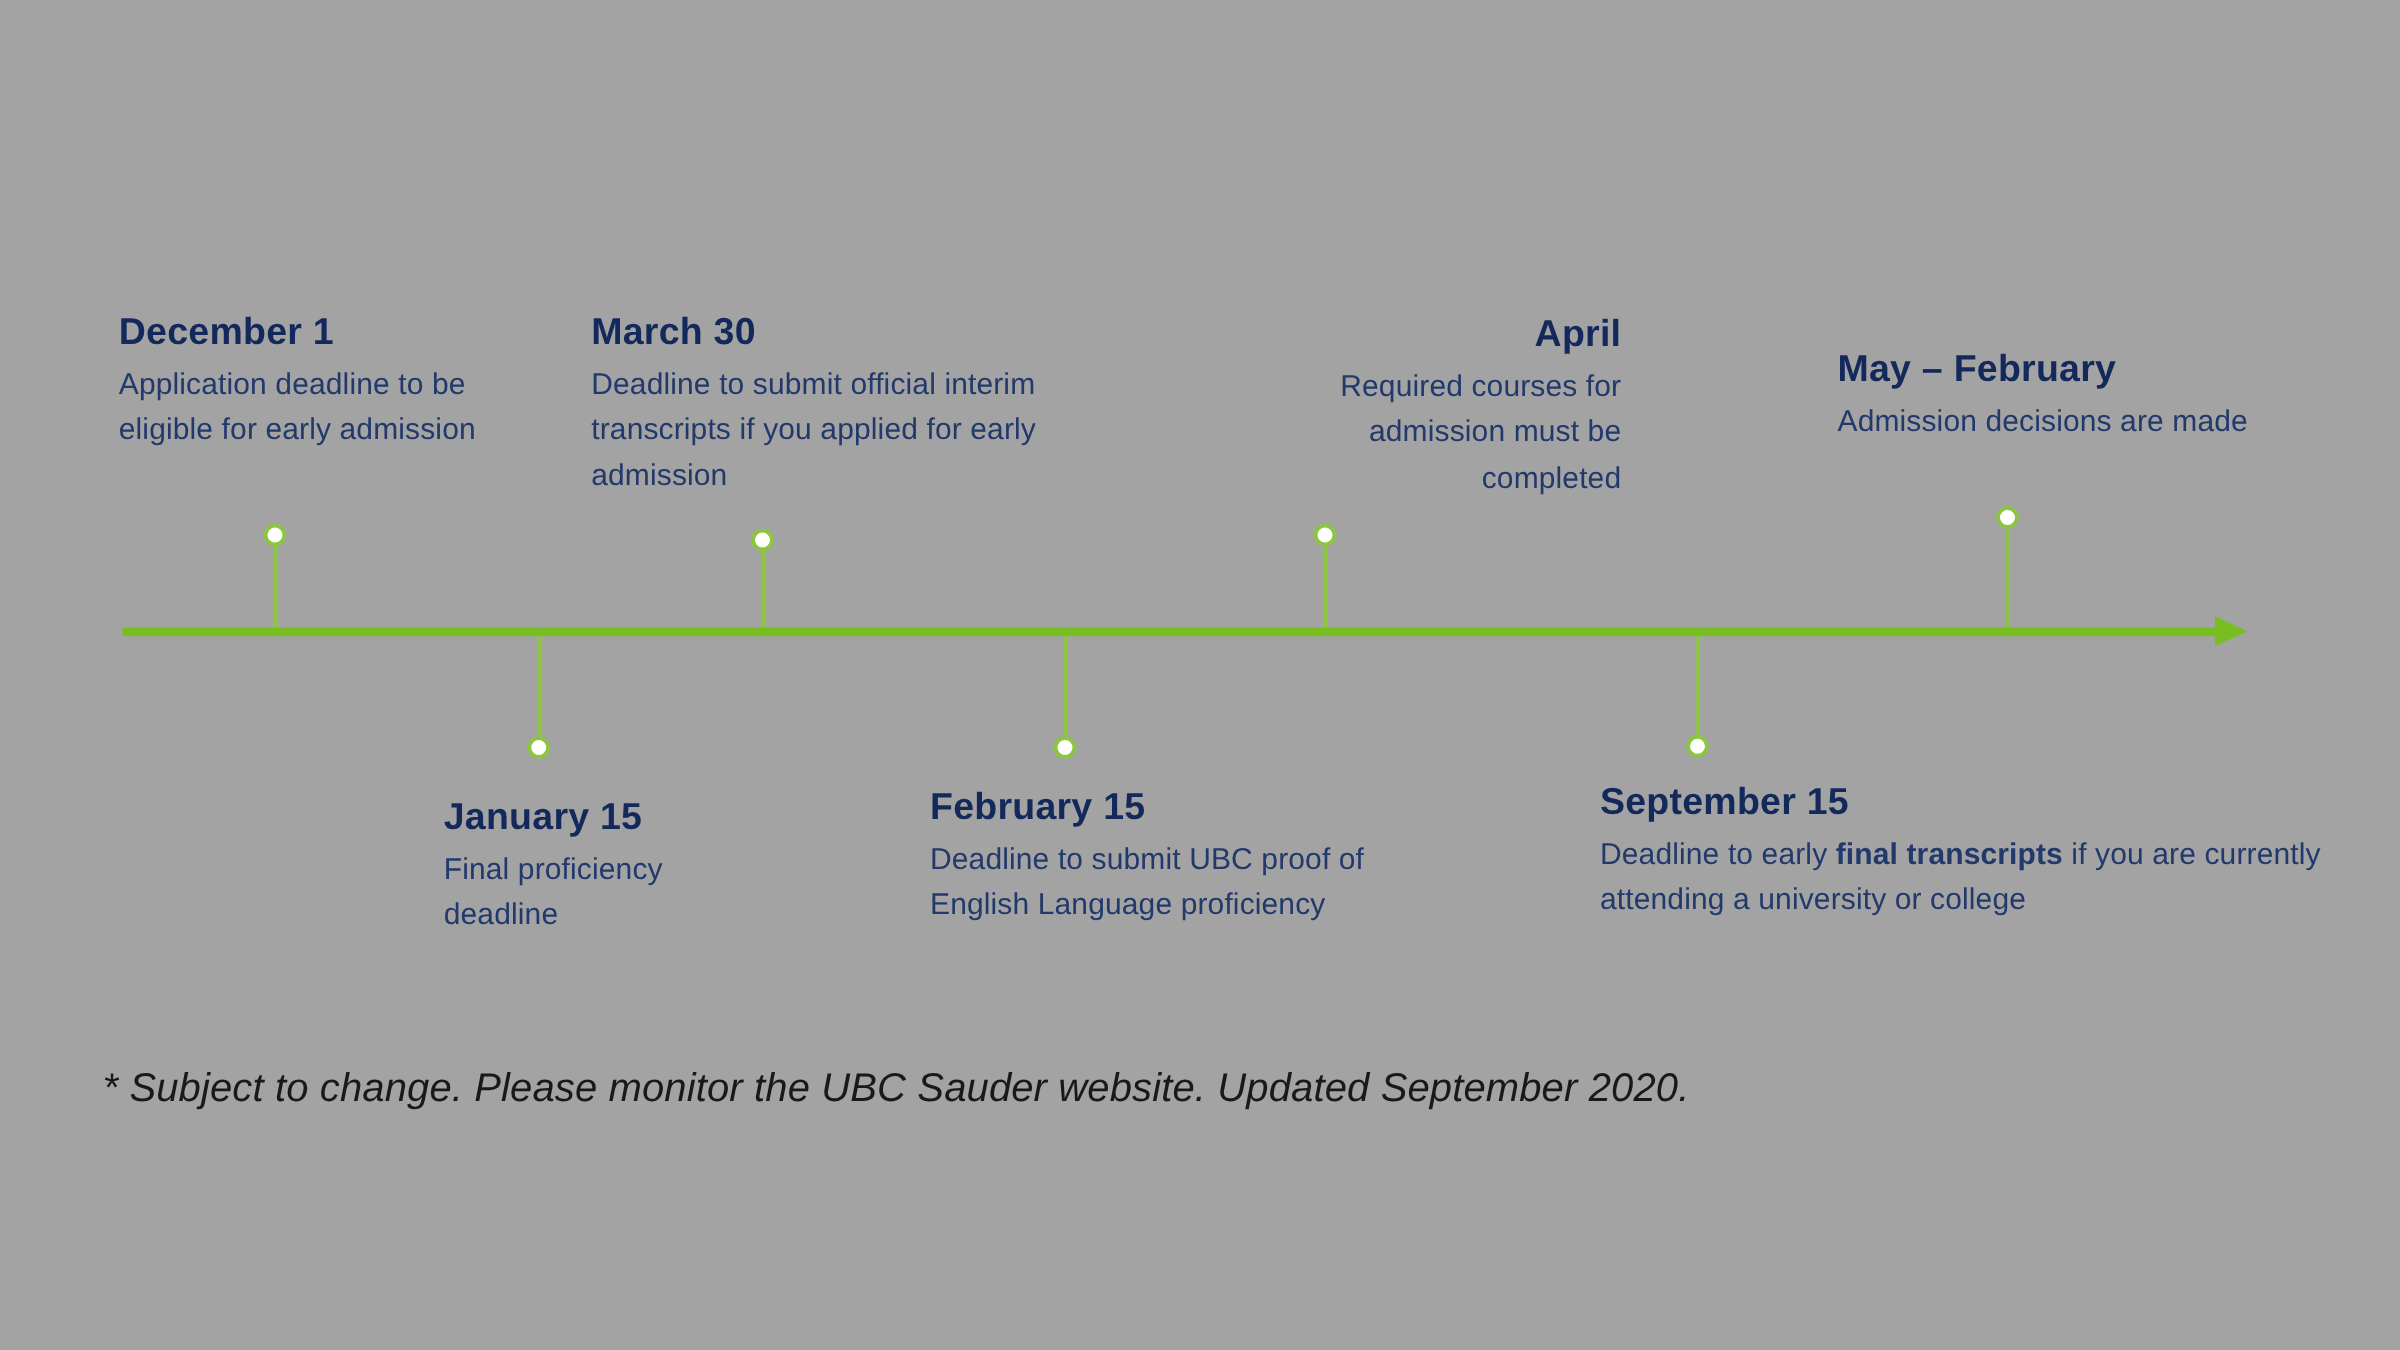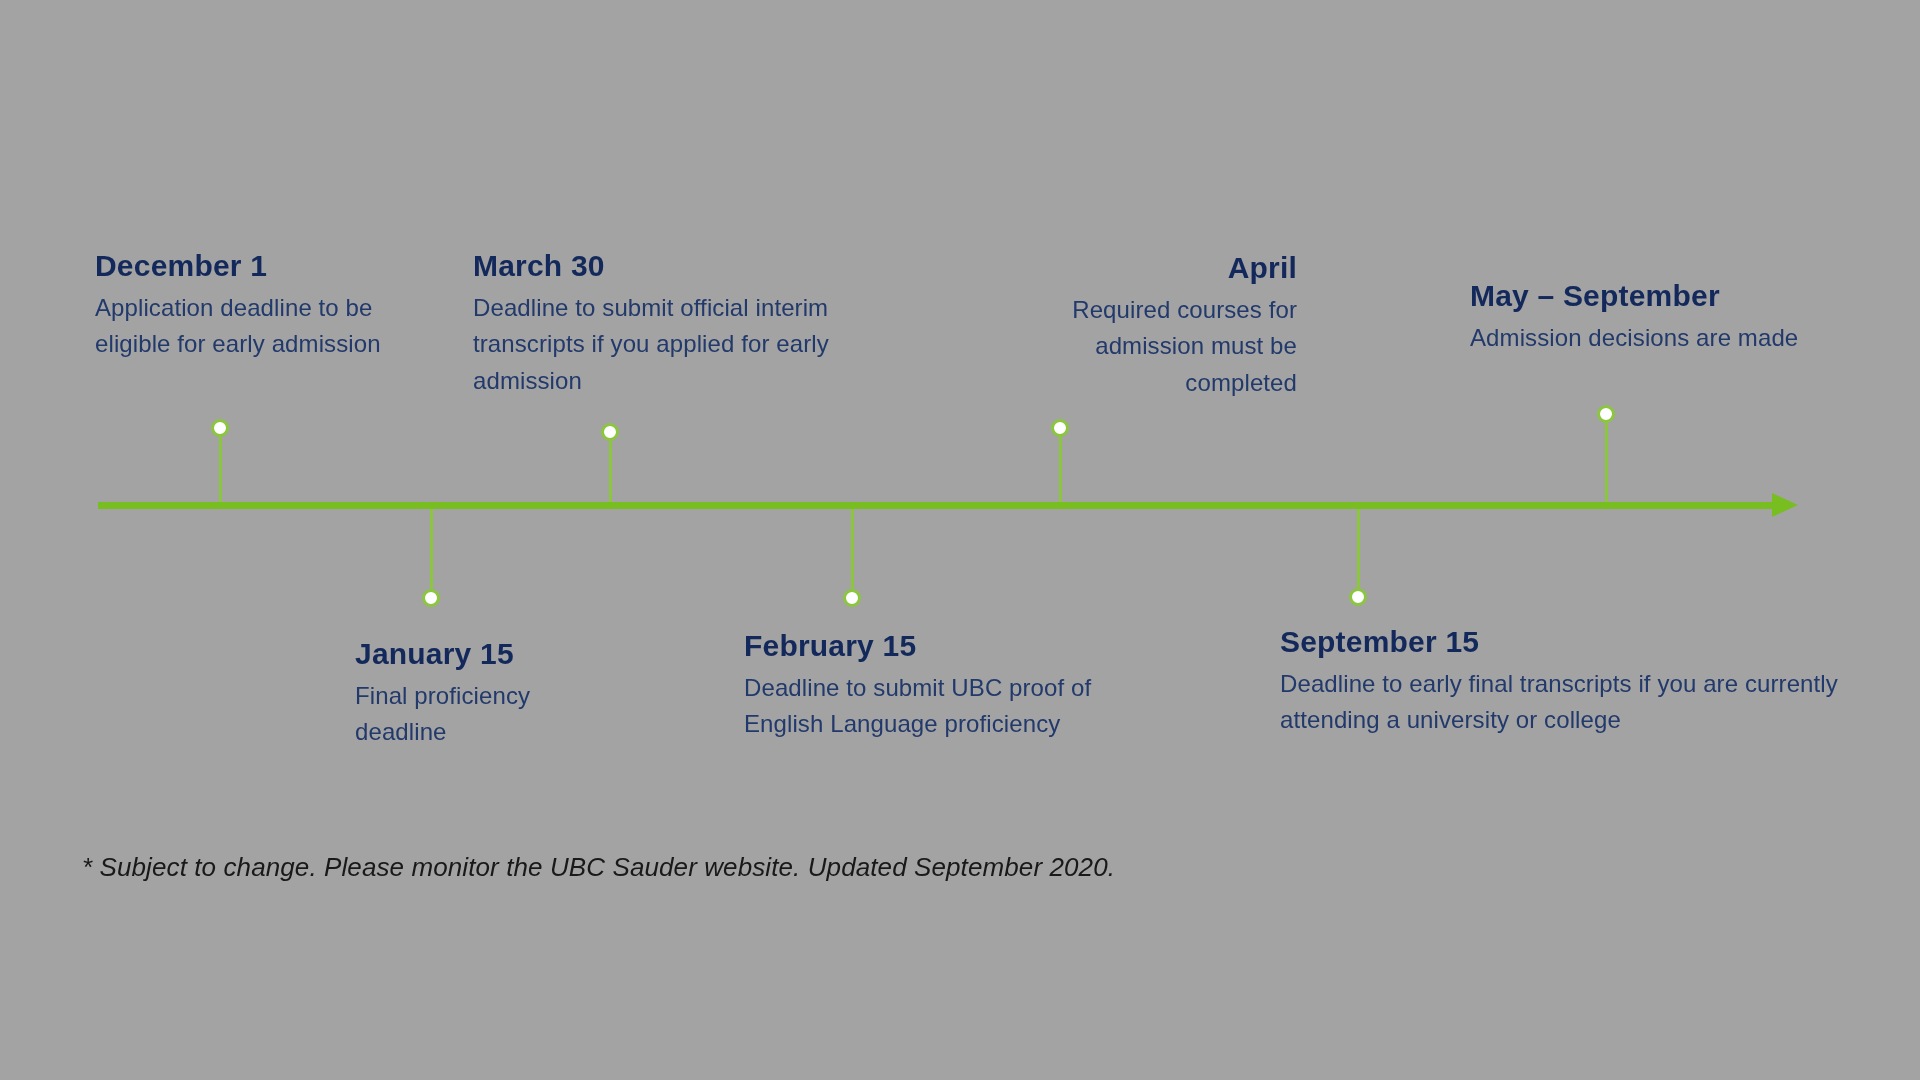--- a/index.html
+++ b/index.html
@@ -62,28 +62,28 @@
     letter-spacing: 0.2px;
   }
   .event-desc {
     font-size: 24px;
     font-weight: 400;
     color: #22396b;
     line-height: 1.52;
     margin: 0;
     letter-spacing: 0.1px;
   }
-  .event-desc .bold { font-weight: 400; }
+  .event-desc .bold { font-weight: 700; }
 
   
   .footnote {
     position: absolute;
     left: 82px;
     top: 852px;
-    font-size: 26px;
+    font-size: 32px;
     font-style: italic;
     color: #191919;
     letter-spacing: 0.1px;
   }
 </style>
 </head>
 <body>
 
 <div class="canvas">
 
@@ -112,21 +112,21 @@
     <div class="event-text" style="left:1012px; top:248px; width:285px;text-align:right;">
       <div class="event-date">April</div>
       <p class="event-desc">Required courses for admission must be completed</p>
     </div>
     <div class="dot" style="left:1051px; top:419px;"></div>
     <div class="stem" style="left:1058.5px; top:437px; height:65px;"></div>
   </div>
 
   <div>
     <div class="event-text" style="left:1470px; top:276px; width:335px;">
-      <div class="event-date">May – September</div>
+      <div class="event-date">May – February</div>
       <p class="event-desc">Admission decisions are made</p>
     </div>
     <div class="dot" style="left:1597px; top:405px;"></div>
     <div class="stem" style="left:1604.5px; top:423px; height:79px;"></div>
   </div>
 
   <div>
     <div class="stem" style="left:429.5px; top:509px; height:80px;"></div>
     <div class="dot" style="left:422px; top:589px;"></div>
     <div class="event-text" style="left:355px; top:634px; width:235px;">

